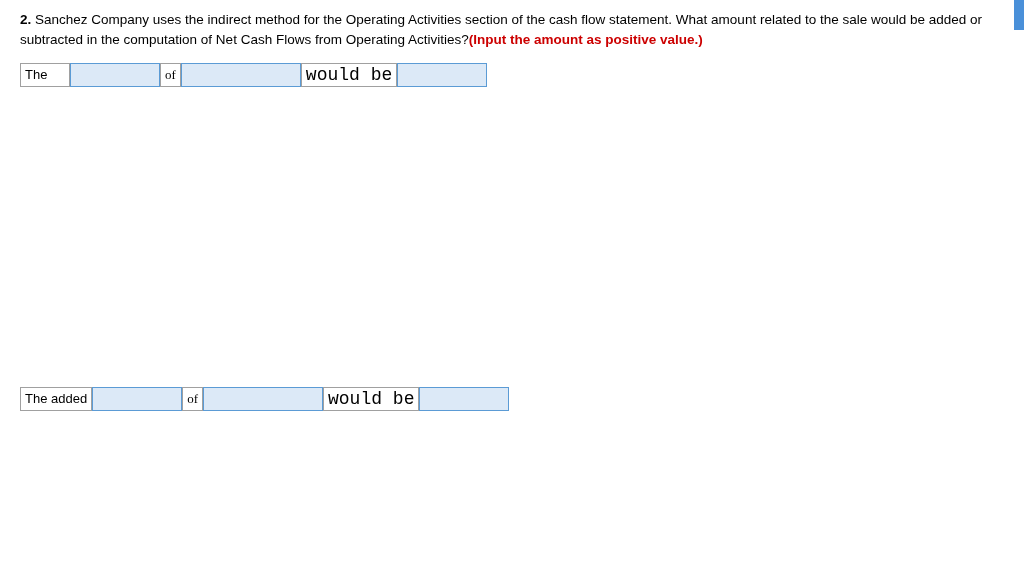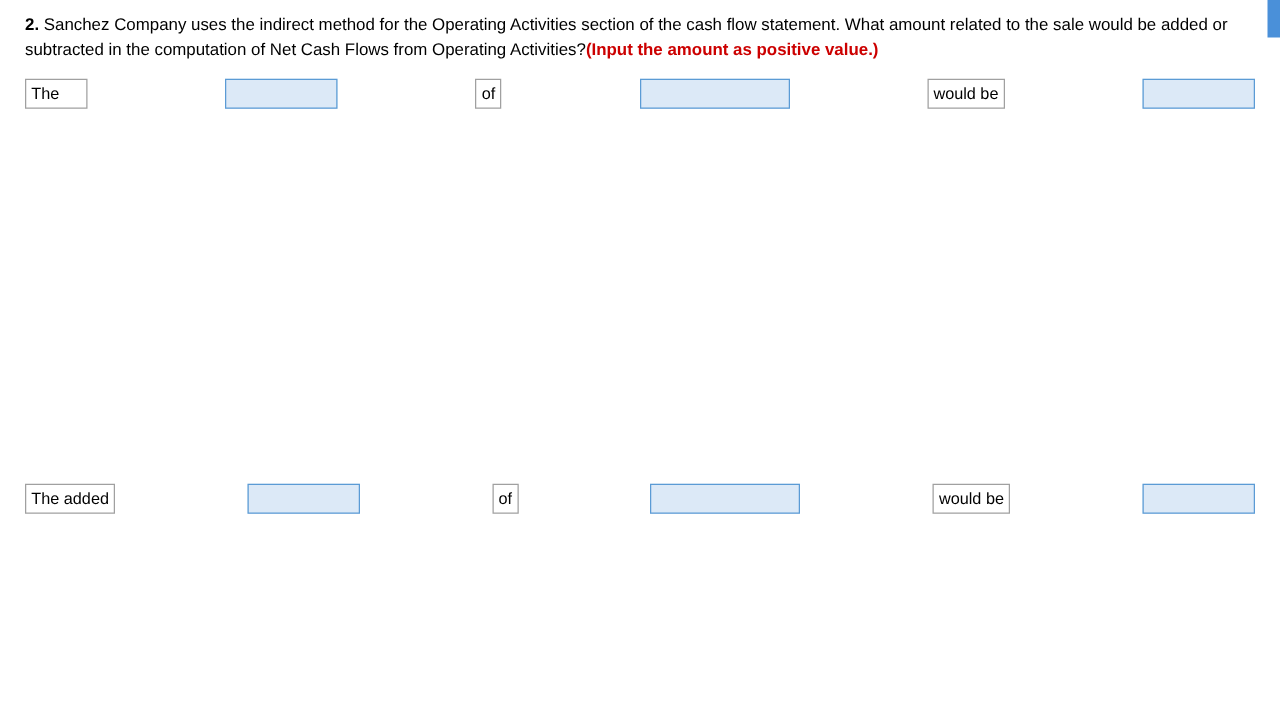--- a/index.html
+++ b/index.html
@@ -50,21 +50,20 @@
     .red-text {
       color: #cc0000;
       font-weight: bold;
     }
 
     .input-row {
       display: flex;
       align-items: center;
       gap: 0;
       margin-top: 4px;
-      justify-content: space-between;
     }
 
     .label-text {
       font-size: 13px;
       white-space: nowrap;
       border: 1px solid #a0a0a0;
       padding: 2px 4px;
       background: #fff;
       min-width: 50px;
       height: 24px;
@@ -93,30 +92,32 @@
     }
 
     .of-text {
       font-size: 13px;
       padding: 2px 4px;
       border: 1px solid #a0a0a0;
       height: 24px;
       display: flex;
       align-items: center;
       background: #fff;
+      font-family: Liberation Serif, serif;
     }
 
     .would-be-text {
-      font-size: 13px;
+      font-size: 18px;
       padding: 2px 4px;
       border: 1px solid #a0a0a0;
       height: 24px;
       display: flex;
       align-items: center;
       background: #fff;
+      font-family: Liberation Mono, monospace;
     }
 
     .question-3 {
       margin-top: 300px;
     }
   </style>
 </head>
 <body>
 
 <div class="scrollbar-indicator"></div>

